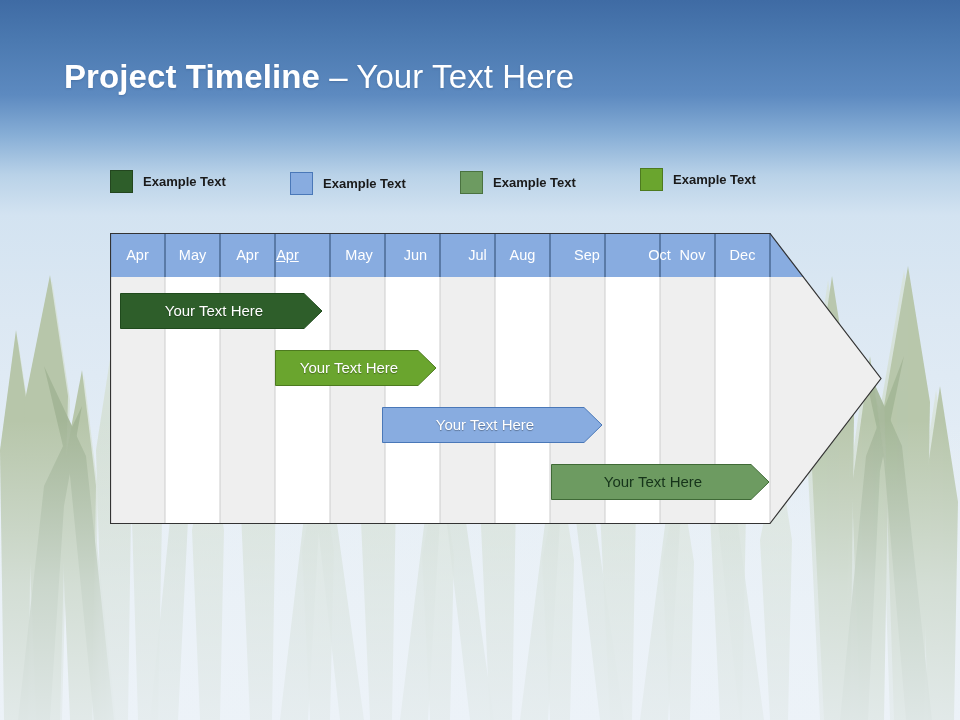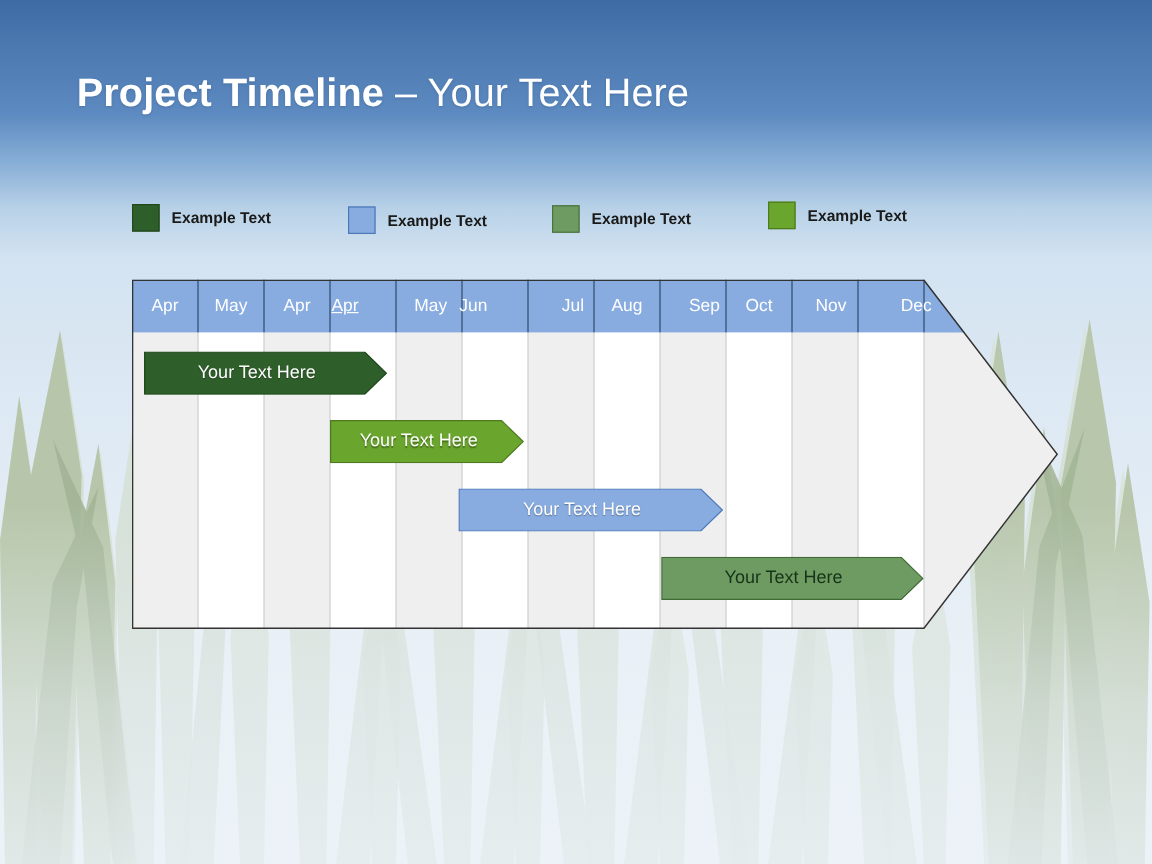--- a/index.html
+++ b/index.html
@@ -317,27 +317,27 @@
       </g>
 
       <path d="M0.5 0.5 L660 0.5 L771 145.5 L660 290.5 L0.5 290.5 Z" fill="none" stroke="#333333" stroke-width="1.2"></path>
     </svg>
 
     <div class="month-label" style="left:0px;   width:55px;">Apr</div>
     <div class="month-label" style="left:55px;  width:55px;">May</div>
     <div class="month-label" style="left:110px; width:55px;">Apr</div>
     <div class="month-label" style="left:160px; width:35px;text-decoration:underline;">Apr</div>
     <div class="month-label" style="left:220px; width:58px;">May</div>
-    <div class="month-label" style="left:259px; width:51px;">Jun</div>
+    <div class="month-label" style="left:280px; width:51px;">Jun</div>
     <div class="month-label" style="left:340px; width:55px;">Jul</div>
     <div class="month-label" style="left:385px; width:55px;">Aug</div>
     <div class="month-label" style="left:440px; width:74px;">Sep</div>
-    <div class="month-label" style="left:495px; width:55px;">Oct</div>
+    <div class="month-label" style="left:495px; width:55px;padding-left:27px;">Oct</div>
     <div class="month-label" style="left:550px; width:65px;border-radius:16px;">Nov</div>
-    <div class="month-label" style="left:633px; width:41px;">Dec</div>
+    <div class="month-label" style="left:612px; width:41px;">Dec</div>
 
     <div class="bar" style="left:10px; top:60px; width:203px;">
       <svg width="203" height="36" viewBox="0 0 203 36">
         <path d="M0.5 0.5 L184 0.5 L202 18 L184 35.5 L0.5 35.5 Z" fill="#2e5e2a" stroke="#1f4a1c" stroke-width="1"></path>
       </svg>
       <div class="bar-label light" style="left:0; width:188px; text-align:center;">Your  Text Here</div>
     </div>
 
     <div class="bar" style="left:165px; top:117px; width:162px;">
       <svg width="162" height="36" viewBox="0 0 162 36">

